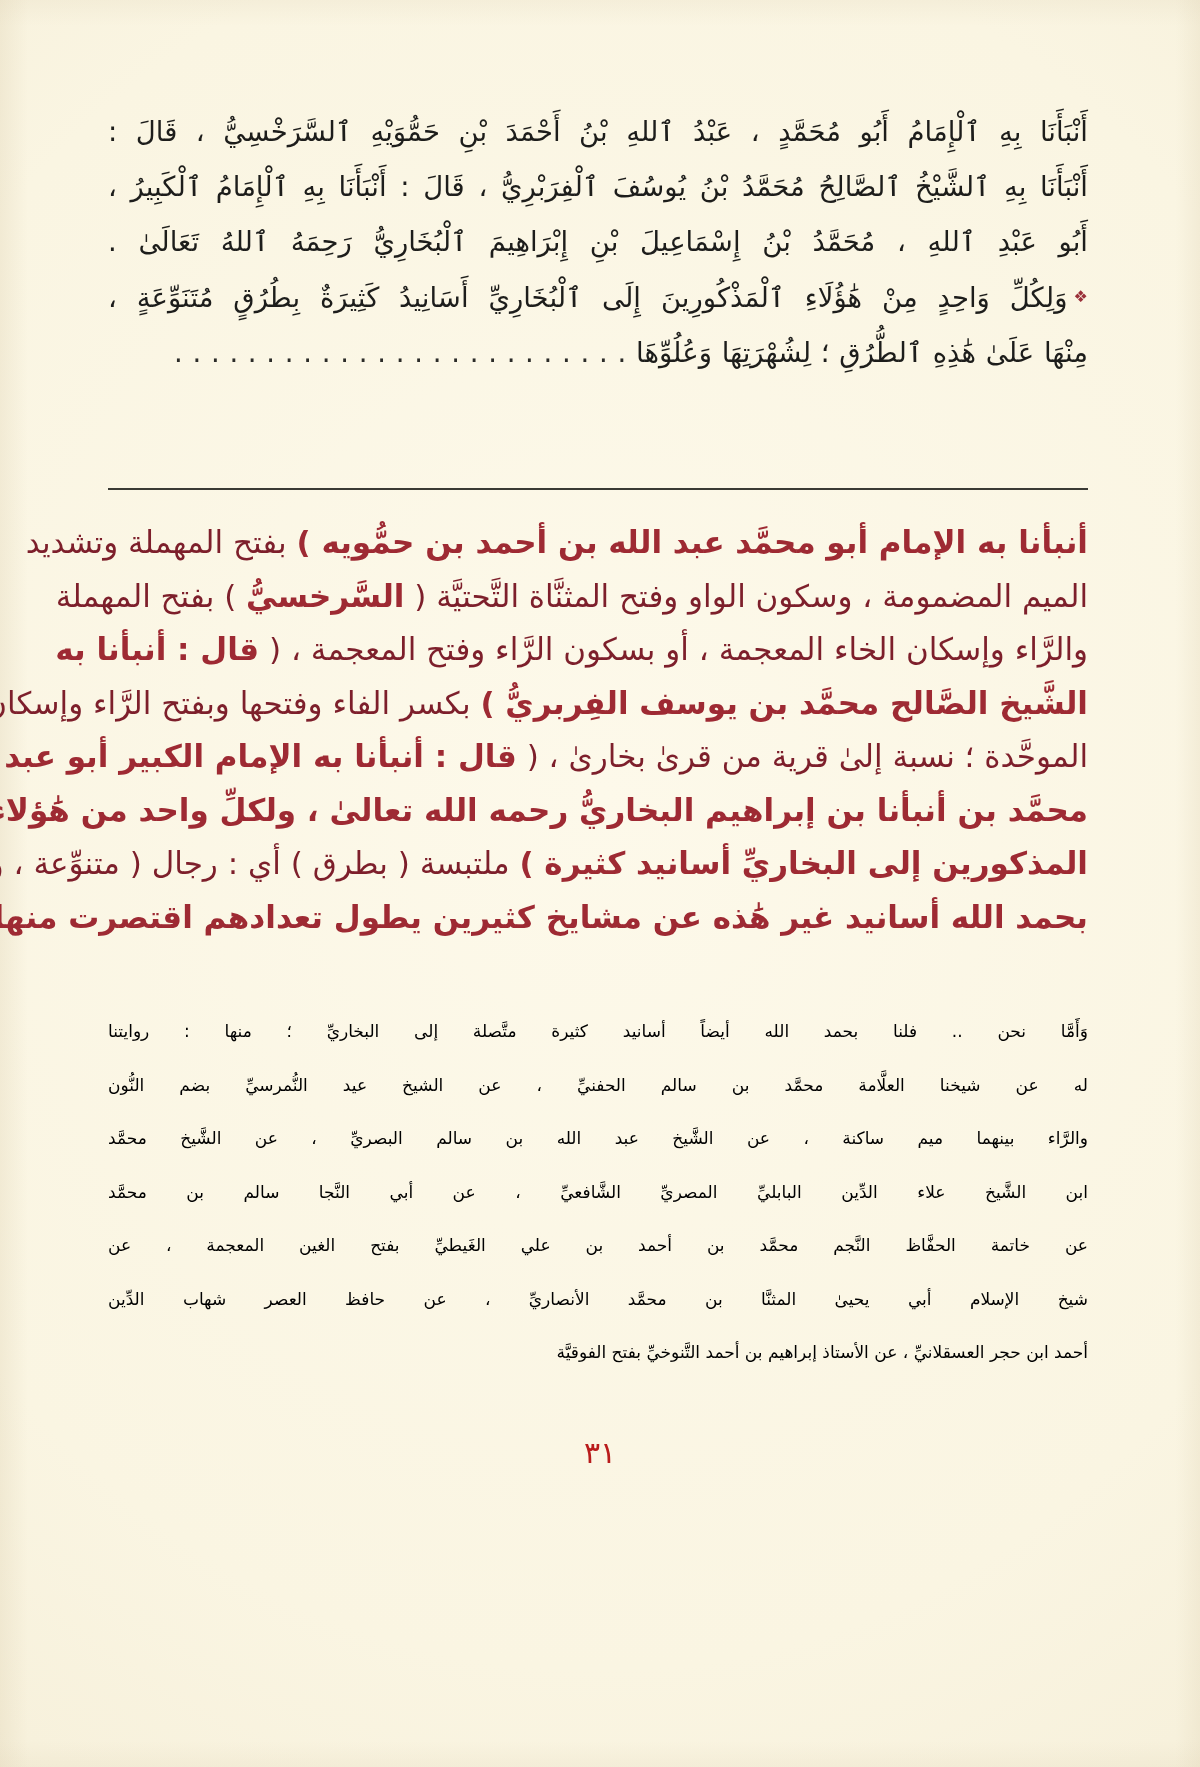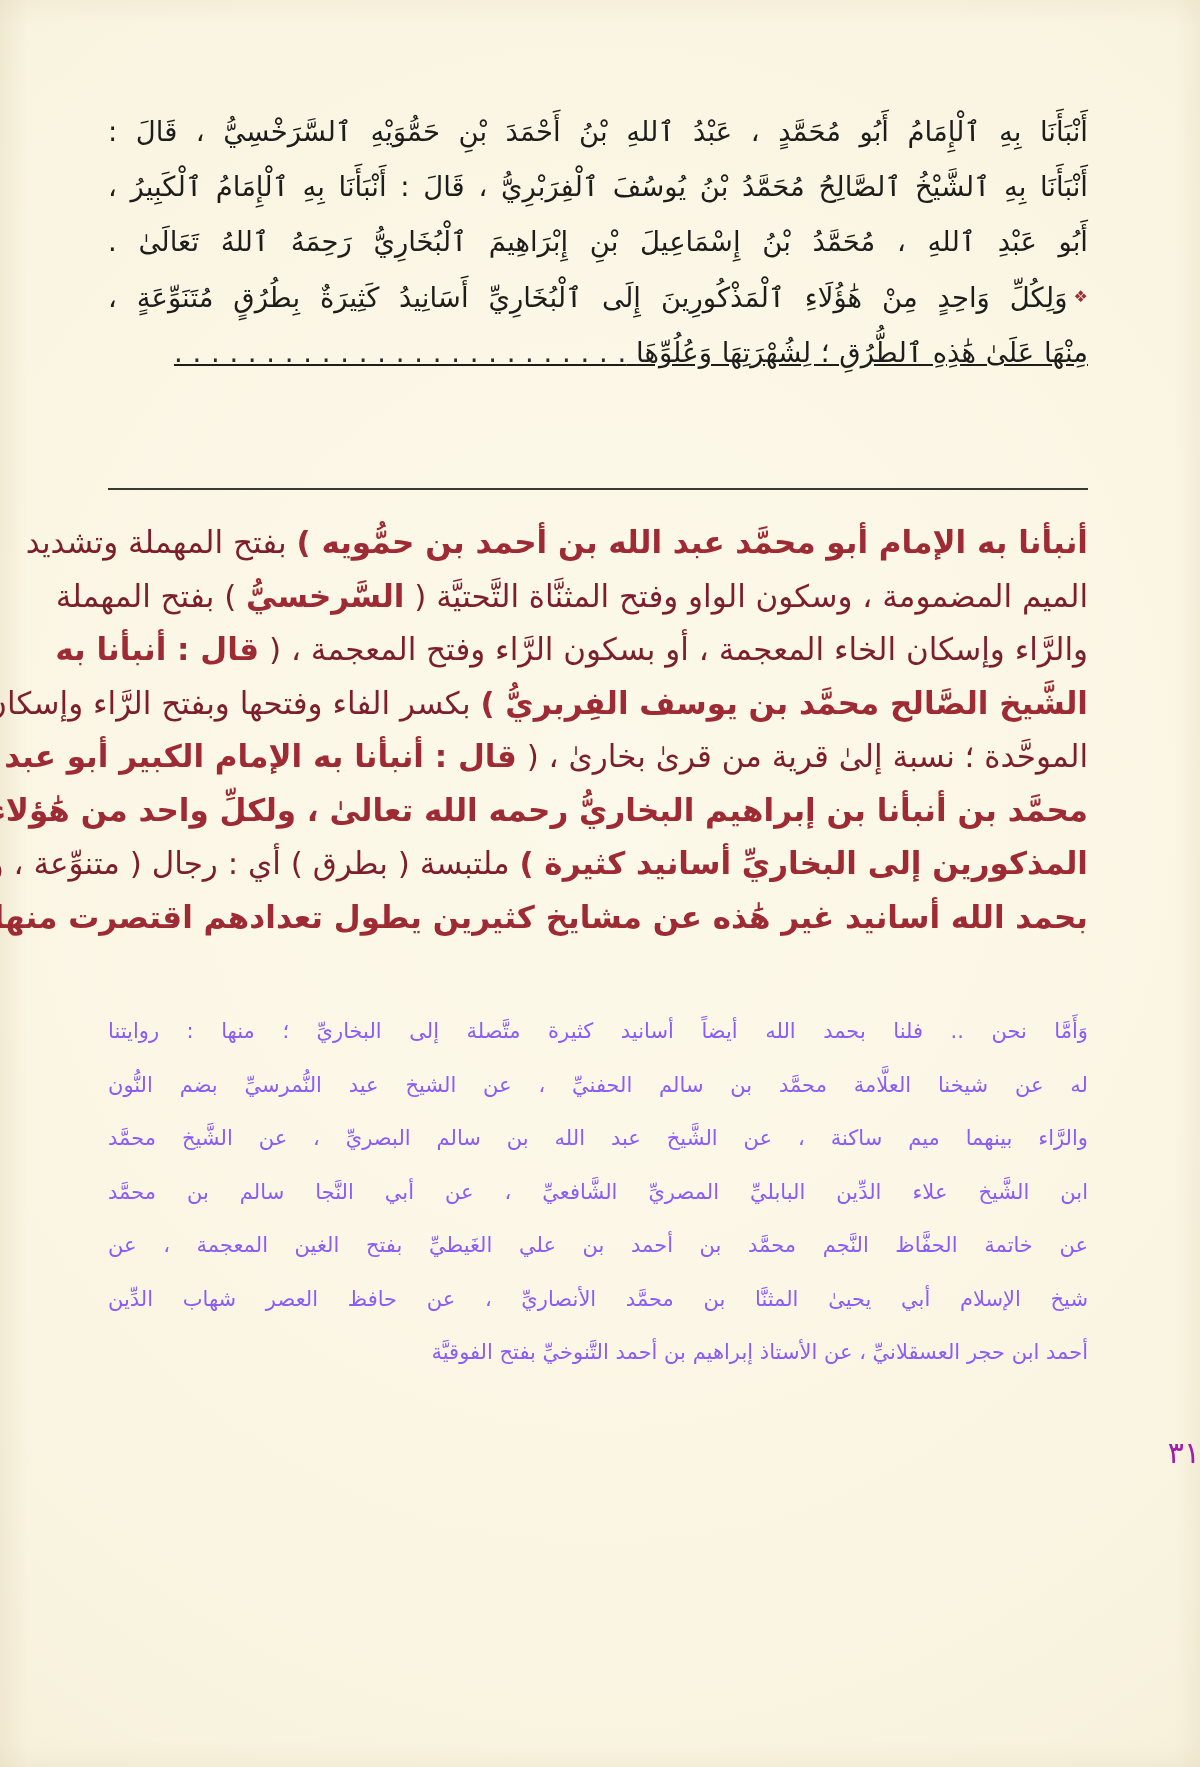--- a/index.html
+++ b/index.html
@@ -61,21 +61,20 @@
     margin: 0;
   }
   .matn .line {
     display: block;
     text-align: justify;
     text-align-last: justify;
     white-space: nowrap;
   }
   .matn .line.last {
     text-align-last: right;
-    text-decoration: underline;
   }
 
   .ornament {
     display: inline-block;
     color: #9a3039;
     font-size: 16px;
     vertical-align: 5px;
     margin-left: 6px;
   }
 
@@ -123,41 +122,42 @@
     color: #7d1f2b;
     font-weight: normal;
   }
 
   
   .sharh2 {
     position: absolute;
     right: 112px;
     left: 108px;
     top: 1005px;
-    color: #8b5cf6;
-    font-size: 21px;
+    color: #000000;
+    font-size: 17px;
     line-height: 53.5px;
   }
   .sharh2 p { margin: 0; }
   .sharh2 .line {
     display: block;
     text-align: justify;
     text-align-last: justify;
     white-space: nowrap;
   }
   .sharh2 .line.first { text-indent: 0; }
   .sharh2 .line.last { text-align-last: right; }
 
   
   .folio {
     position: absolute;
     top: 1435px;
     left: 0;
     right: 0;
-    color: #a21caf;
+    text-align: center;
+    color: #b91c1c;
     font-size: 30px;
     letter-spacing: 2px;
   }
 </style>
 </head>
 <body>
 
 <div class="paper"></div>
 
 <div class="page">

